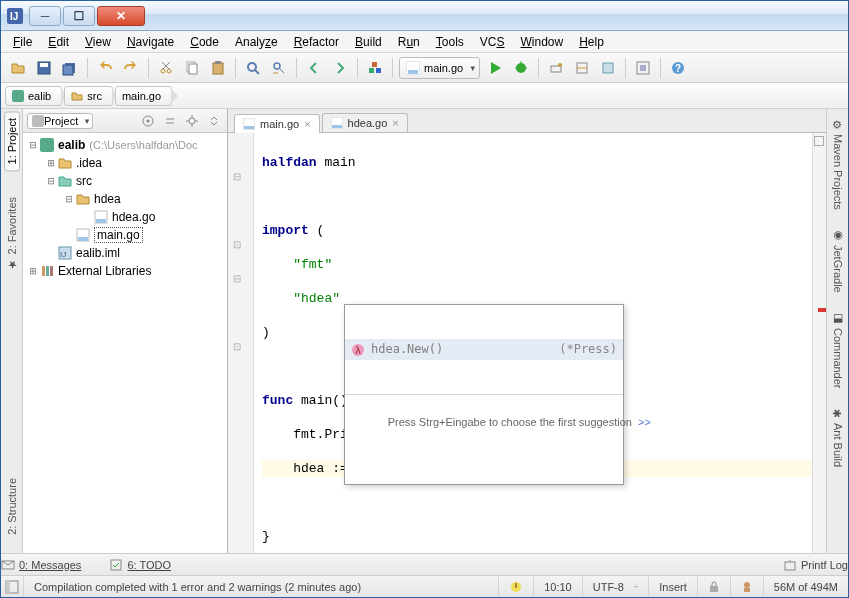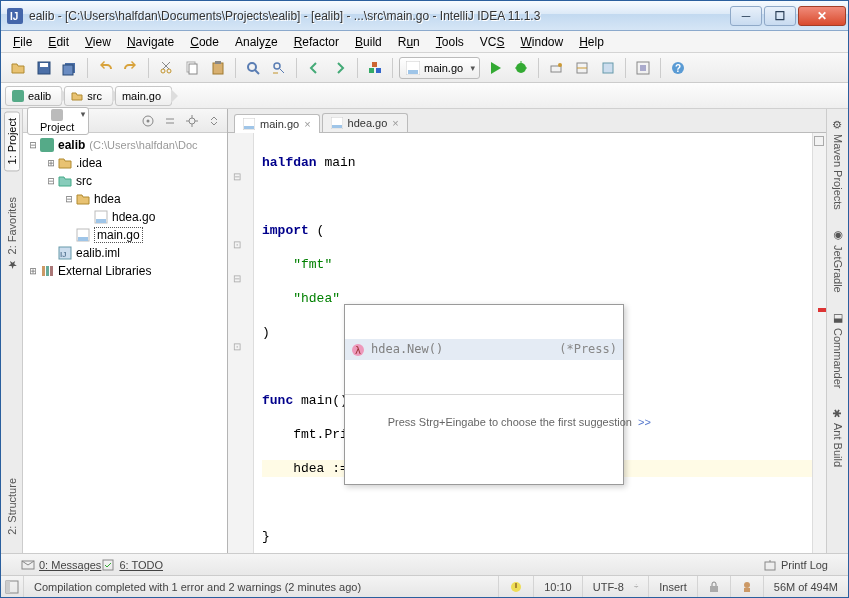--- a/index.html
+++ b/index.html
@@ -149,23 +149,23 @@
     border-bottom: 1px solid #ccc;
     display: flex; align-items: center;
     padding: 0 4px;
     gap: 4px;
     font-size: 11px;
   }
   .toolhdr .combo {
     border: 1px solid #bbb;
     border-radius: 3px;
     background: #fff;
-    padding: 1px 14px 1px 12px;
+    padding: 1px 14px 1px 4px;
     position: relative;
-    display: flex; align-items: center; gap: 0; flex-direction: column;
+    display: flex; align-items: center; gap: 0;
   }
   .toolhdr .combo::after { content: "▾"; position: absolute; right: 3px; font-size: 9px; color: #555; }
   .toolhdr .sp { flex: 1; }
   .toolhdr .hbtn { width: 18px; height: 18px; display:flex; align-items:center; justify-content:center; }
   .tree {
     flex: 1;
     overflow: auto;
     padding: 3px 0;
     font-size: 12px;
   }
@@ -268,22 +268,22 @@
     padding: 2px 6px;
     border-top: 1px solid #d6d6d6;
   }
   .popup .hint .ar { color: #5577cc; }
   
   .bottombar {
     height: 22px;
     background: linear-gradient(#f5f5f5,#e8e8e8);
     border-top: 1px solid #ccc;
     display: flex; align-items: center;
-    padding: 0 20px;
-    gap: 0;
+    padding: 0 0;
+    gap: 28px;
     font-size: 11px;
   }
   .bottombar .sp { flex:1; }
   .bottombar .bitem { display:flex; align-items:center; gap:4px; color:#444; }
   
   .statusbar {
     height: 22px;
     background: linear-gradient(#f4f4f4,#e6e6e6);
     border-top: 1px solid #ccc;
     display: flex; align-items: flex-end;
@@ -299,21 +299,20 @@
 </head>
 <body>
 
 <div class="titlebar">
   <span class="app-icon">
     <svg width="16" height="16">
         <rect width="16" height="16" fill="#46a" rx="2"></rect>
         <text x="3" y="12" font-size="10" fill="#fff" font-weight="bold">IJ</text>
       </svg>
   </span>
-  <span class="title-text">ealib - [C:\Users\halfdan\Documents\Projects\ealib] - [ealib] - ...\src\main.go - IntelliJ IDEA 11.1.3</span>
   <div class="winbtns">
     <div class="winbtn">─</div>
     <div class="winbtn">☐</div>
     <div class="winbtn close">✕</div>
   </div>
 </div>
 
 <div class="menubar">
   <span class="menuitem"><span class="u">F</span>ile</span>
   <span class="menuitem"><span class="u">E</span>dit</span>

